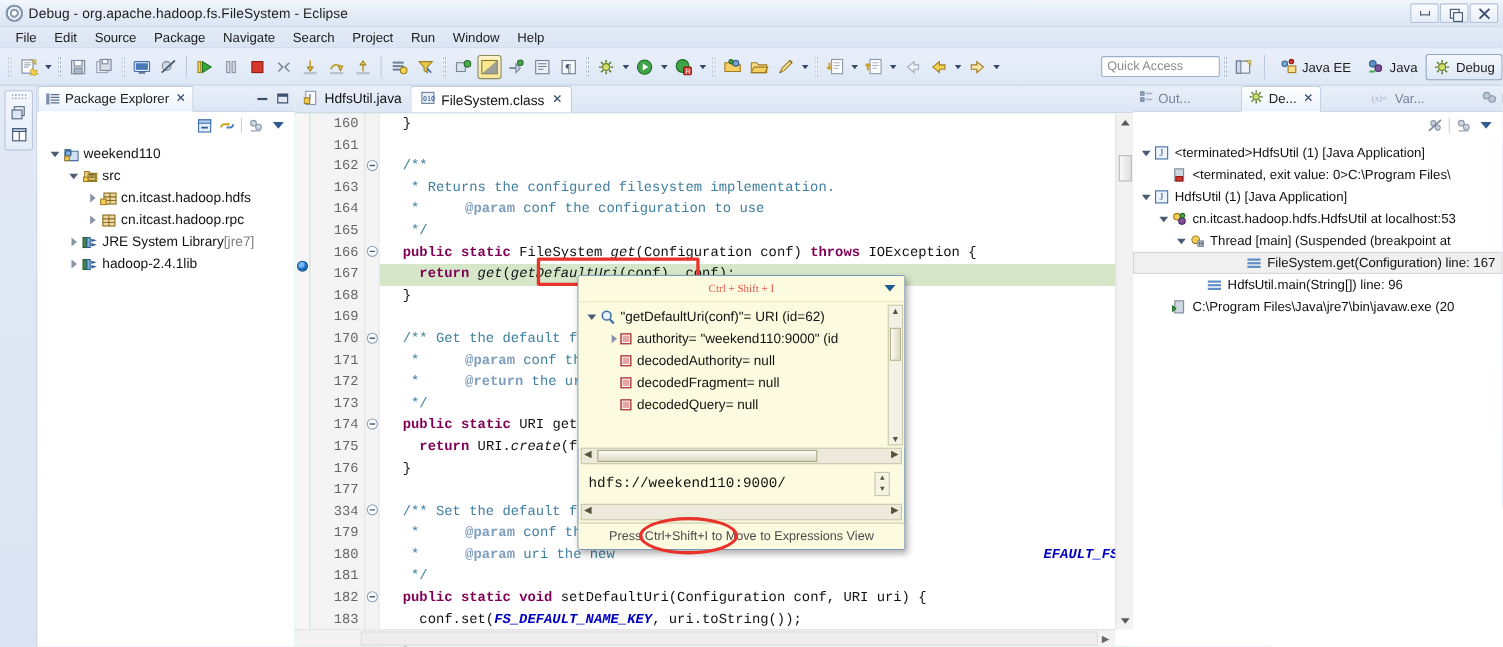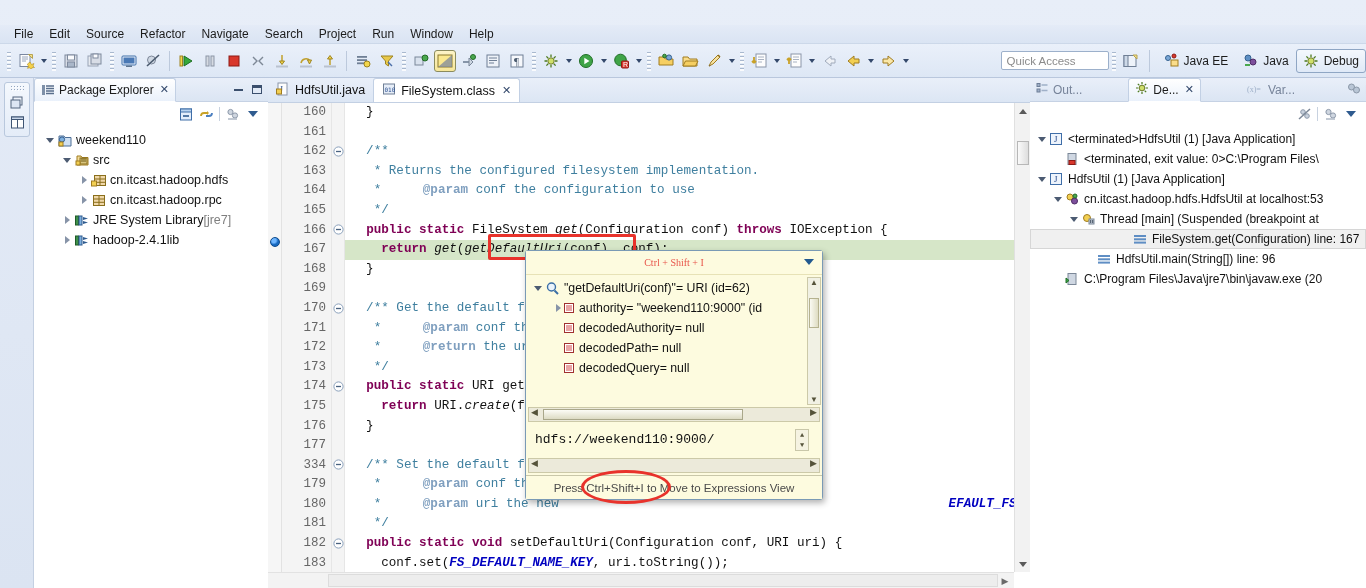--- a/index.html
+++ b/index.html
@@ -226,26 +226,43 @@
   .drow.sel { background:#f0f0f0; border:1px solid #d6d6d6;padding-left:35px; }
   .dicon { width:16px;height:16px;margin-right:4px;flex:0 0 16px;display:flex;align-items:center;justify-content:center;}
 
   .ind { display:inline-block; flex:0 0 auto; }
 </style>
 </head>
 <body>
 
 <div id="app">
 
+  <div class="titlebar">
+    <div class="title-ico"></div>
+    <div class="title-text">Debug - org.apache.hadoop.fs.FileSystem - Eclipse</div>
+    <div class="win-btns">
+      <div class="win-btn">
+          <span class="min"></span>
+        </div>
+      <div class="win-btn">
+          <span class="max"></span>
+        </div>
+      <div class="win-btn">
+        <svg width="11" height="11" viewBox="0 0 11 11">
+            <path d="M1 1 L10 10 M10 1 L1 10" stroke="#33486b" stroke-width="1.6" fill="none"></path>
+          </svg>
+      </div>
+    </div>
+  </div>
 
   <div class="menubar" id="menubar">
       <div class="menu-item">File</div>
       <div class="menu-item">Edit</div>
       <div class="menu-item">Source</div>
-      <div class="menu-item">Refactor</div>
+      <div class="menu-item">Package</div>
       <div class="menu-item">Navigate</div>
       <div class="menu-item">Search</div>
       <div class="menu-item">Project</div>
       <div class="menu-item">Run</div>
       <div class="menu-item">Window</div>
       <div class="menu-item">Help</div>
     </div>
 
   <div class="toolbar">
     <div class="tb-grip"></div>
@@ -854,21 +871,21 @@
           <div class="prow">
             <span class="ind" style="width:22px"></span>
             <span class="arrow-r" style="visibility:hidden"></span>
             <span class="var-ico"></span>
             <span>decodedAuthority= null</span>
           </div>
           <div class="prow">
             <span class="ind" style="width:22px"></span>
             <span class="arrow-r" style="visibility:hidden"></span>
             <span class="var-ico"></span>
-            <span>decodedPath= null</span>
+            <span>decodedFragment= null</span>
           </div>
           <div class="prow">
             <span class="ind" style="width:22px"></span>
             <span class="arrow-r" style="visibility:hidden"></span>
             <span class="var-ico"></span>
             <span>decodedQuery= null</span>
           </div>
         </div>
       <div class="pop-vsb">
         <div style="text-align:center;font-size:8px;color:#55533a;">▲</div>

